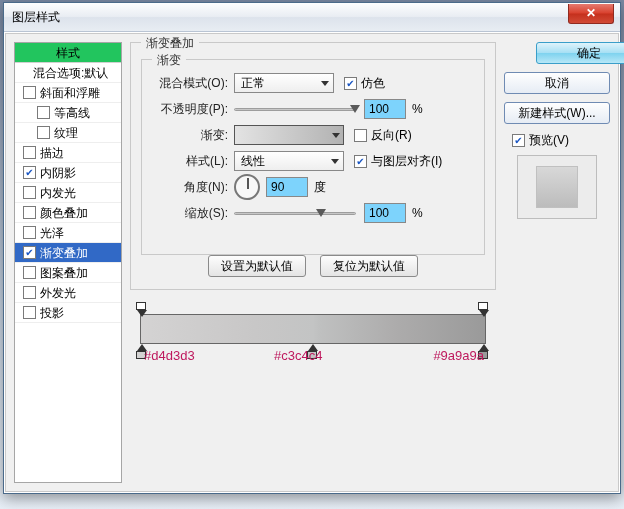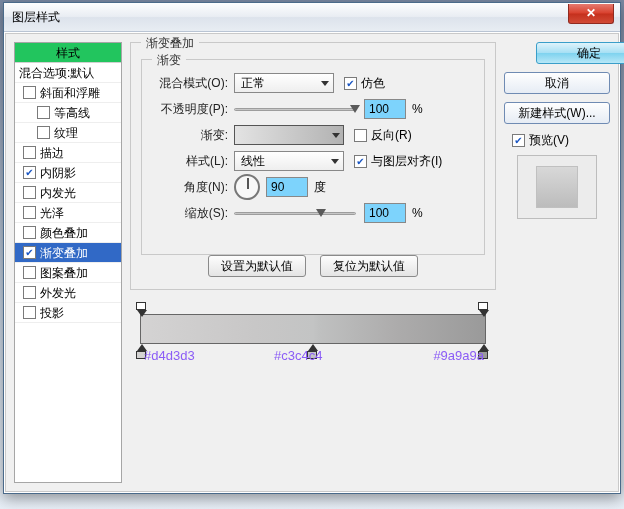--- a/index.html
+++ b/index.html
@@ -3,21 +3,21 @@
 <meta charset="utf-8">
 <style>
 * { box-sizing: border-box; margin: 0; padding: 0; font-family: "Microsoft YaHei", "SimSun", sans-serif; font-size: 12px; }
 body { background: linear-gradient(180deg,#7a8aa5 0%,#c9d6e5 60%,#e8eff7 100%); width: 624px; height: 509px; overflow: hidden; }
 .window { position: absolute; left: 3px; top: 2px; width: 618px; height: 492px; background: #fff; border: 1px solid #4a6a8a; box-shadow: 0 4px 14px rgba(0,0,0,0.4); }
 .titlebar { height: 29px; background: linear-gradient(#fdfdfe,#e9edf3 48%,#dde3ec 52%,#e8edf3); border-bottom: 1px solid #b9c4d3; display: flex; align-items: center; justify-content: space-between; padding-left: 8px; }
 .close-btn { width: 46px; height: 20px; margin-right: 6px; margin-top:-6px; background: linear-gradient(#e67a6f,#d9412e 48%,#c5301d 52%,#d14a36); border:1px solid #8f2a20; border-top:none; border-radius:0 0 3px 3px; color:#fff; text-align:center; line-height:18px; font-weight:bold; font-size:12px;}
 .client { position: absolute; left:1px; right:1px; top:30px; bottom:1px; background:#f0f0f0; border:1px solid #c9c9c9;}
 .sidebar { position:absolute; left:8px; top:8px; width:108px; bottom:8px; border:1px solid #a6a6a6; background:#fff; overflow:hidden;}
 .sidebar-header { height:20px; line-height:20px; text-align:center; background:#22c55e; border-bottom:1px solid #d0d0d0;}
-.sidebar-row { height:20px; line-height:20px; padding-left:4px; border-bottom:1px solid #eee; white-space:nowrap; display:flex; align-items:center;}
+.sidebar-row { height:20px; line-height:20px; padding-left:18px; border-bottom:1px solid #eee; white-space:nowrap; display:flex; align-items:center;}
 .sidebar-row.sub { padding-left:22px;}
 .sidebar-row.indent { padding-left:8px;}
 .sidebar-row .cb { width:13px; height:13px; border:1px solid #7a7a7a; background:#fff; margin-right:4px; display:inline-flex; align-items:center; justify-content:center; font-size:10px; color:#1a56c3;}
 .sidebar-row.selected { background:#3169c6; color:#fff;}
 .sidebar-row.selected .cb { color:#1a56c3; background:#fff;}
 .content { position:absolute; left:124px; top:8px; right:122px; bottom:8px;}
 .fieldset { border:1px solid #c9c9c9; position:relative; padding:10px 10px; }
 .fieldset > .legend { position:absolute; top:-8px; left:10px; background:#f0f0f0; padding:0 5px; color:#333;}
 .outer-fs { height:248px;}
 .inner-fs { margin-top:6px; height:196px; }
@@ -40,21 +40,21 @@
 .btn { height:22px; padding:0 12px; border:1px solid #8a8a8a; background:linear-gradient(#fdfdfd,#e4e4e4); border-radius:3px; line-height:20px;}
 .btn-row { display:flex; gap:14px; justify-content:center; }
 .grad-editor { position:absolute; left:0; right:0; top:258px;}
 .grad-bar { position:relative; height:30px; margin:14px 10px 0 10px; border:1px solid #666; background:linear-gradient(90deg,#d4d3d3 0%,#c8c7c7 33%,#c3c4c4 50%,#bfc0c0 52%,#acabab 75%,#9a9a9a 100%);}
 .stop-marker { position:absolute; width:12px; height:12px; }
 .stop-marker.top { top:-13px;}
 .stop-marker.bottom { bottom:-13px;}
 .stop-marker .tri-down { width:0;height:0;border-left:5px solid transparent;border-right:5px solid transparent;border-top:7px solid #333; margin:0 auto;}
 .stop-marker .sq { width:10px;height:8px;border:1px solid #333;background:#fff;}
 .stop-marker.bottom .tri-up { width:0;height:0;border-left:5px solid transparent;border-right:5px solid transparent;border-bottom:7px solid #333; margin:0 auto;}
-.annot { position:absolute; top:48px; color:#8b5cf6; font-size:13px;}
+.annot { position:absolute; top:48px; color:#be185d; font-size:13px;}
 .right-panel { position:absolute; right:8px; top:8px; width:106px;}
 .pbtn { display:block; width:100%; height:22px; margin-bottom:8px; border:1px solid #6f8bb3; background:linear-gradient(#fefefe,#e6ecf4); border-radius:3px; text-align:center; line-height:20px; }
 .pbtn.ok { background:linear-gradient(#dff3fb,#a8e0f4 48%,#7fd3ef 52%,#b7e7f7); border-color:#3a9ec9;margin-left:32px;}
 .preview-row { display:flex; align-items:center; margin:4px 0 6px 8px;}
 .preview-box { width:80px; height:64px; margin:4px auto 0 auto; border:1px solid #bdbdbd; background:#ececec; display:flex; align-items:center; justify-content:center;}
 .preview-inner { width:42px; height:42px; background:linear-gradient(#d8d8d8,#bcbcbc); border:1px solid #c0c0c0;}
 </style>
 </head>
 <body>
 
@@ -90,25 +90,25 @@
           <div class="sidebar-row indent">
             <span class="cb">✔</span>
             <span>内阴影</span>
           </div>
           <div class="sidebar-row indent">
             <span class="cb"></span>
             <span>内发光</span>
           </div>
           <div class="sidebar-row indent">
             <span class="cb"></span>
+            <span>颜色叠加</span>
+          </div>
+          <div class="sidebar-row indent">
+            <span class="cb"></span>
             <span>光泽</span>
-          </div>
-          <div class="sidebar-row indent">
-            <span class="cb"></span>
-            <span>颜色叠加</span>
           </div>
           <div class="sidebar-row indent selected">
             <span class="cb">✔</span>
             <span>渐变叠加</span>
           </div>
           <div class="sidebar-row indent">
             <span class="cb"></span>
             <span>图案叠加</span>
           </div>
           <div class="sidebar-row indent">

